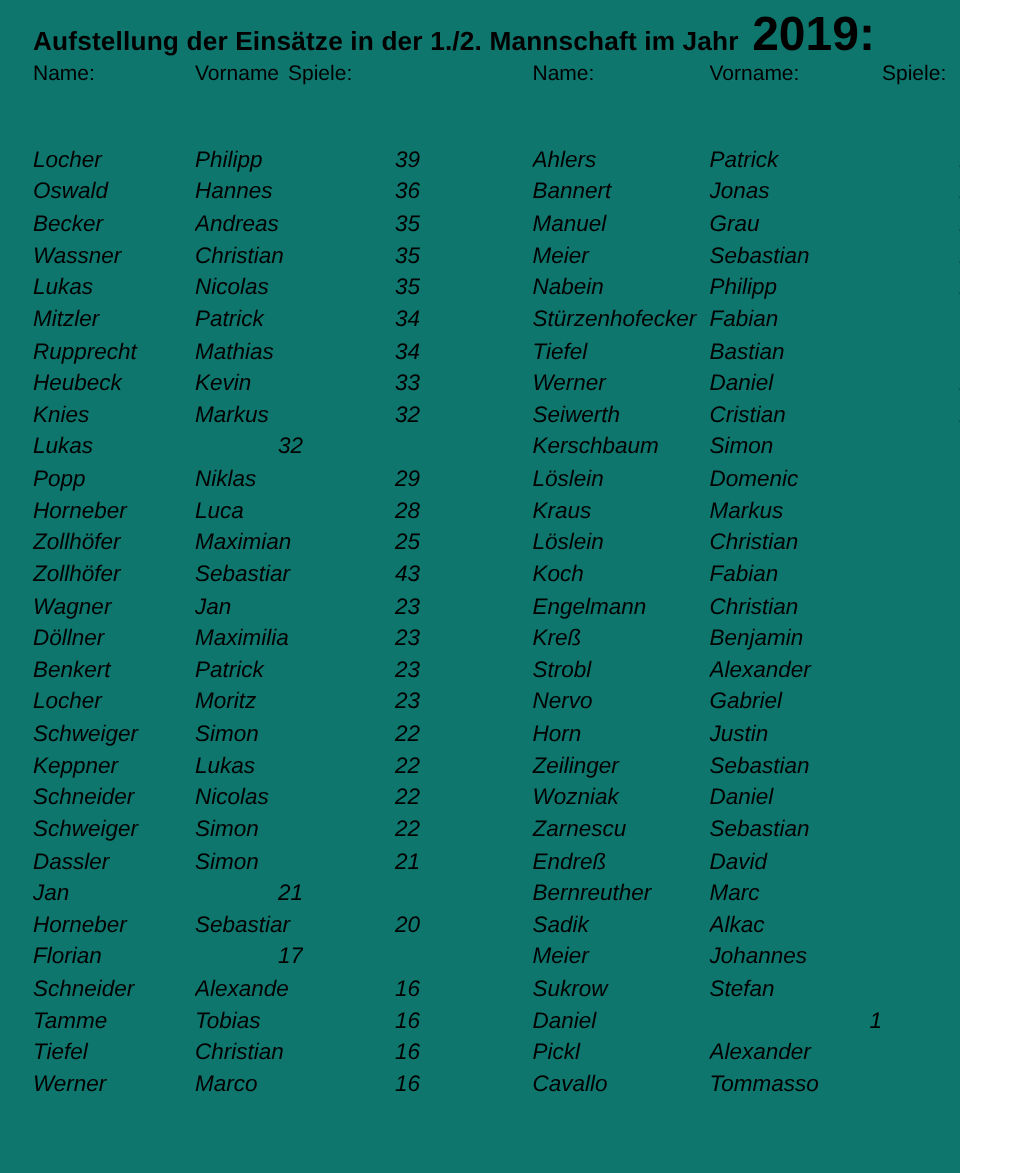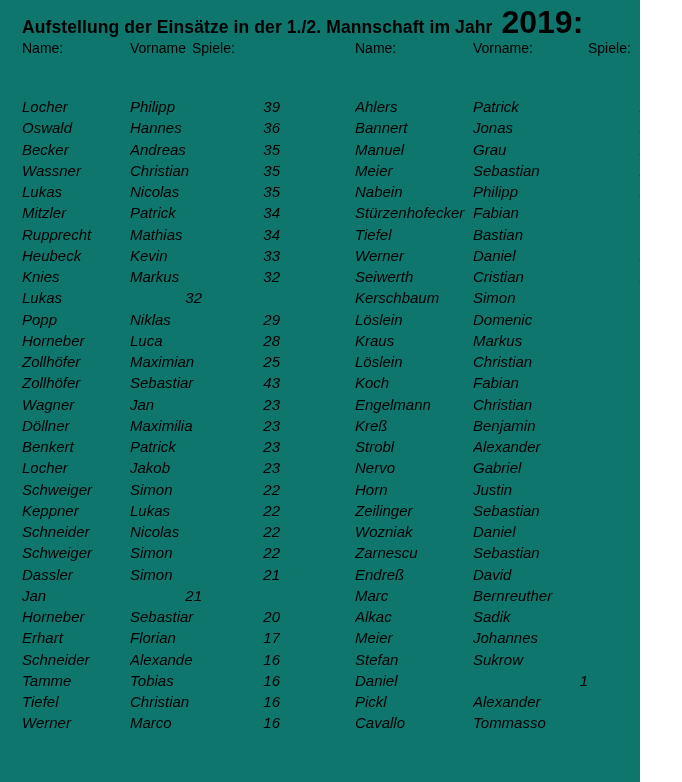--- a/index.html
+++ b/index.html
@@ -145,21 +145,21 @@
         <div class="cell c1">Maximilia</div>
         <div class="cell c2">23</div>
       </div>
       <div class="row">
         <div class="cell c0">Benkert</div>
         <div class="cell c1">Patrick</div>
         <div class="cell c2">23</div>
       </div>
       <div class="row">
         <div class="cell c0">Locher</div>
-        <div class="cell c1">Jakob</div>
+        <div class="cell c1">Moritz</div>
         <div class="cell c2">23</div>
       </div>
       <div class="row">
         <div class="cell c0">Schweiger</div>
         <div class="cell c1">Simon</div>
         <div class="cell c2">22</div>
       </div>
       <div class="row">
         <div class="cell c0">Keppner</div>
         <div class="cell c1">Lukas</div>
@@ -183,21 +183,20 @@
       <div class="row">
         <div class="cell c1">Jan</div>
         <div class="cell c2">21</div>
       </div>
       <div class="row">
         <div class="cell c0">Horneber</div>
         <div class="cell c1">Sebastiar</div>
         <div class="cell c2">20</div>
       </div>
       <div class="row">
-        <div class="cell c0">Erhart</div>
         <div class="cell c1">Florian</div>
         <div class="cell c2">17</div>
       </div>
       <div class="row">
         <div class="cell c0">Schneider</div>
         <div class="cell c1">Alexande</div>
         <div class="cell c2">16</div>
       </div>
       <div class="row">
         <div class="cell c0">Tamme</div>
@@ -326,37 +325,37 @@
         <div class="cell c0">Zarnescu</div>
         <div class="cell c1">Sebastian</div>
         <div class="cell c2">2</div>
       </div>
       <div class="row">
         <div class="cell c0">Endreß</div>
         <div class="cell c1">David</div>
         <div class="cell c2">2</div>
       </div>
       <div class="row">
+        <div class="cell c0">Bernreuther</div>
         <div class="cell c1">Marc</div>
-        <div class="cell c0">Bernreuther</div>
         <div class="cell c2">2</div>
       </div>
       <div class="row">
+        <div class="cell c1">Sadik</div>
         <div class="cell c0">Alkac</div>
-        <div class="cell c1">Sadik</div>
         <div class="cell c2">1</div>
       </div>
       <div class="row">
         <div class="cell c0">Meier</div>
         <div class="cell c1">Johannes</div>
         <div class="cell c2">1</div>
       </div>
       <div class="row">
+        <div class="cell c0">Sukrow</div>
         <div class="cell c1">Stefan</div>
-        <div class="cell c0">Sukrow</div>
         <div class="cell c2">1</div>
       </div>
       <div class="row">
         <div class="cell c1">Daniel</div>
         <div class="cell c2">1</div>
       </div>
       <div class="row">
         <div class="cell c0">Pickl</div>
         <div class="cell c1">Alexander</div>
         <div class="cell c2">1</div>

